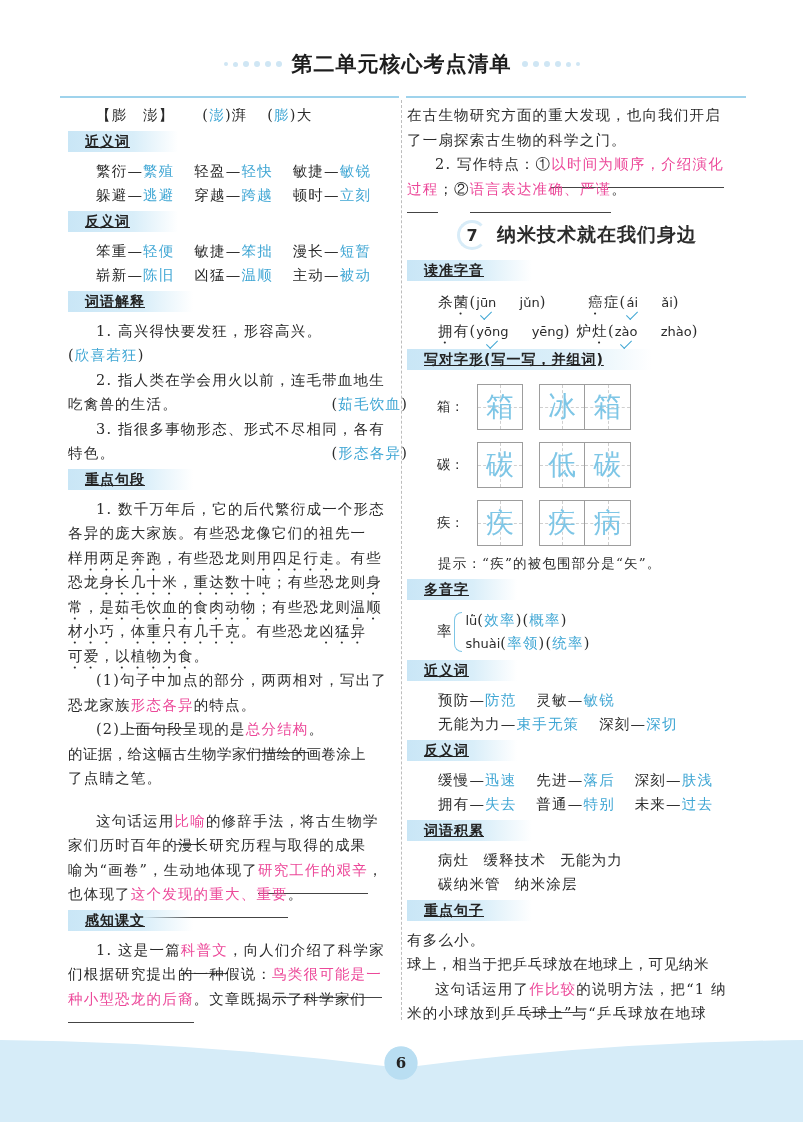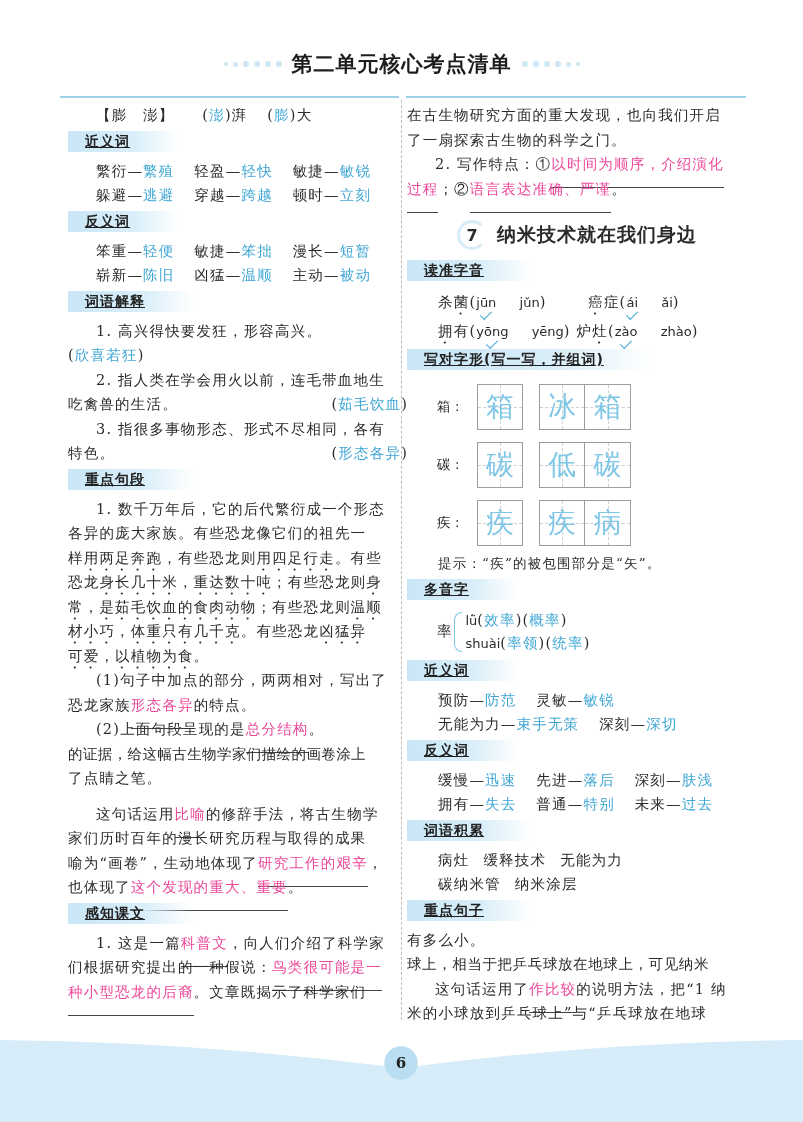--- a/index.html
+++ b/index.html
@@ -157,21 +157,21 @@
   </div>
   <div class="line indent">(1)句子中加点的部分，两两相对，写出了</div>
   <div class="line">
     <span>恐龙家族</span><span class="u">形态各异</span><span>的特点。</span>
   </div>
   <div class="line indent">
     <span>(2)上面句段呈现的是</span><span class="u">总分结构</span><span>。</span>
   </div>
   <div class="line kai" style="letter-spacing:0.4px;">的证据，给这幅古生物学家们描绘的画卷涂上</div>
   <div class="line kai">了点睛之笔。</div>
-  <div class="line indent" style="margin-top:11px;">
+  <div class="line indent" style="margin-top:18px;">
     <span>这句话运用</span><span class="u">比喻</span><span>的修辞手法，将古生物学</span>
   </div>
   <div class="line">家们历时百年的漫长研究历程与取得的成果</div>
   <div class="line">
     <span>喻为“画卷”，生动地体现了</span><span class="u">研究工作的艰辛</span><span>，</span>
   </div>
   <div class="line">
     <span>也体现了</span><span class="u">这个发现的重大、重要</span><span>。</span>
   </div>
 

